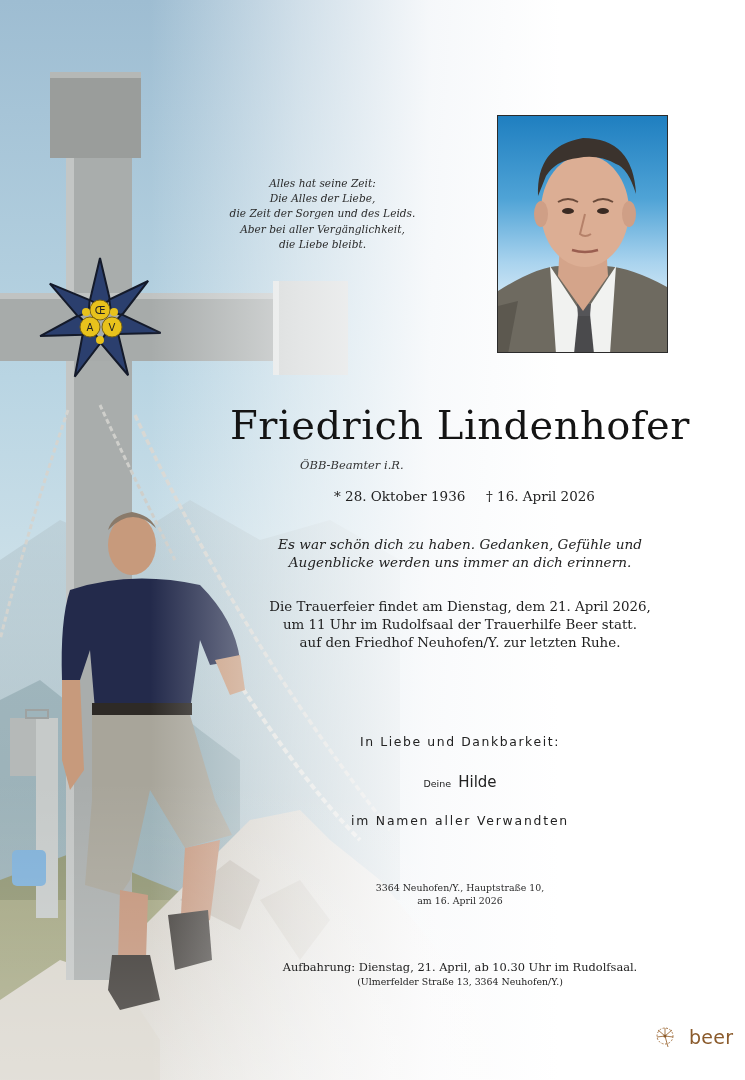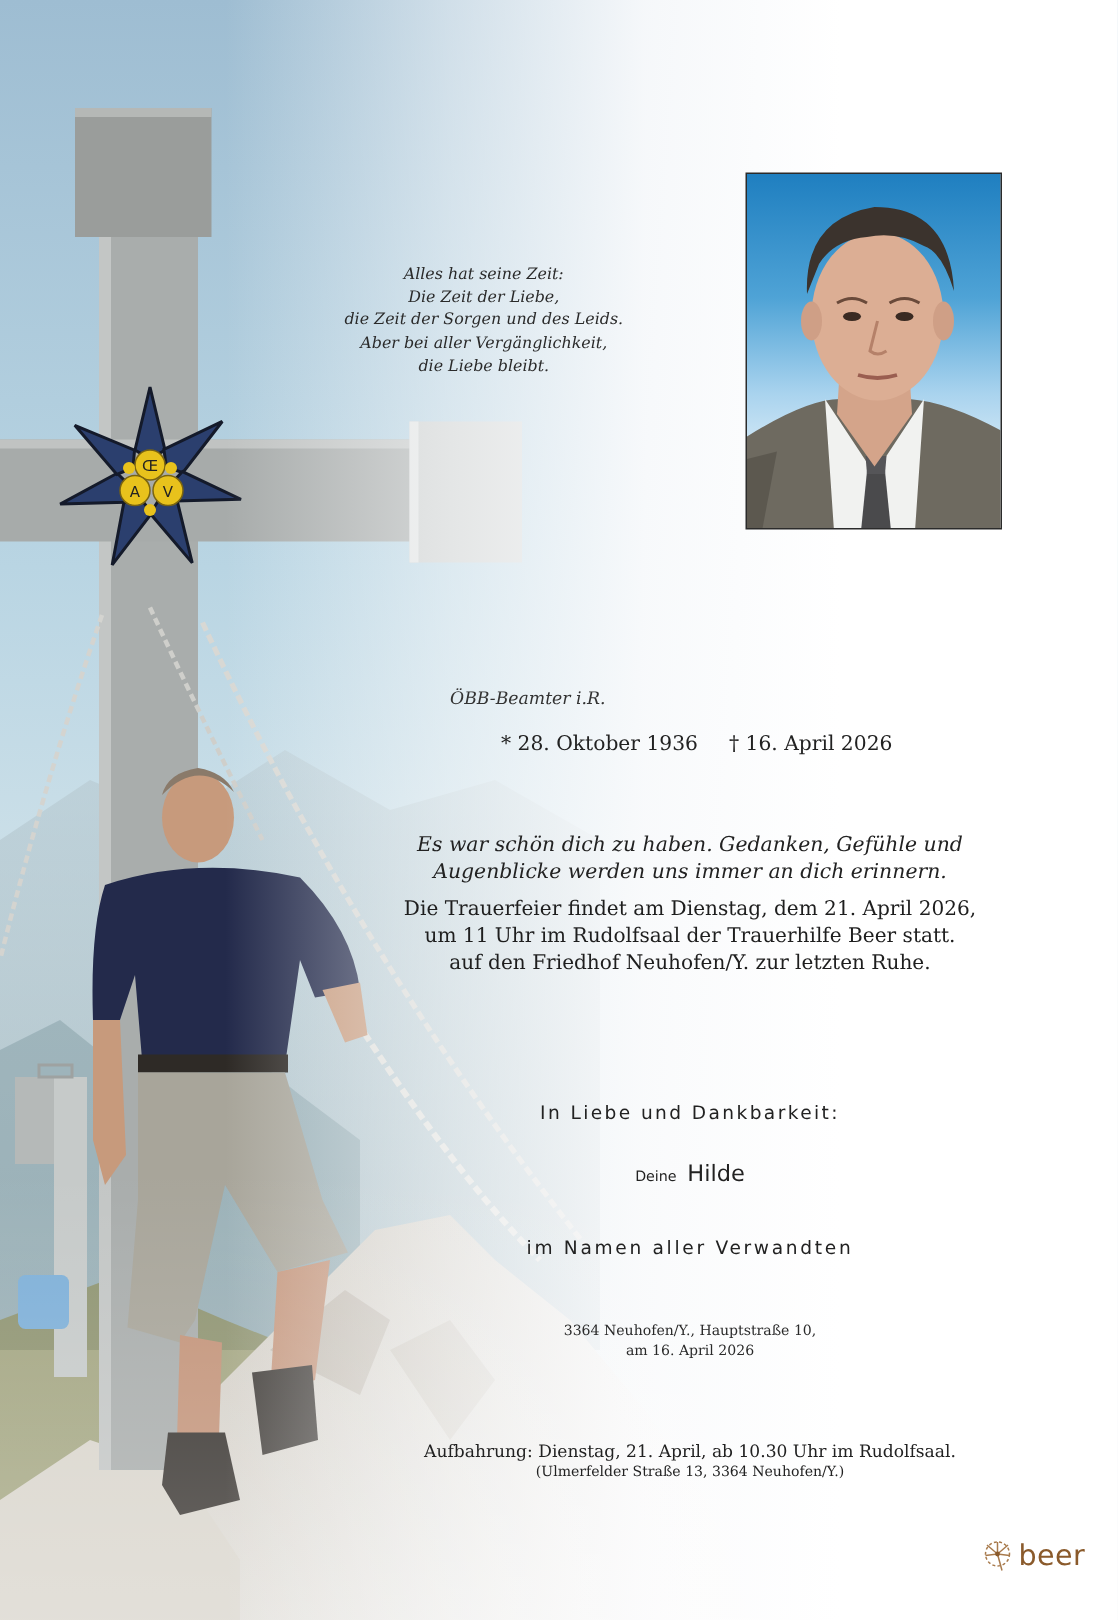--- a/index.html
+++ b/index.html
@@ -49,21 +49,21 @@
   }
   .dates {
     position: absolute; left: 300px; top: 488px; width: 330px; height: 20px;
     font-size: 13.5px; color: #222;
   }
   .dates .born { position: absolute; left: 34px; top: 0; white-space: nowrap; }
   .dates .died { position: absolute; left: 186px; top: 0; white-space: nowrap; }
 
   .quote {
     position: absolute; left: 250px; top: 535px; width: 420px; text-align: center;
-    font-style: italic; font-size: 13.6px; line-height: 18px; color: #222; margin-top: 19px;
+    font-style: italic; font-size: 13.6px; line-height: 18px; color: #222;
   }
   .ceremony {
     position: absolute; left: 250px; top: 598px; width: 420px; text-align: center;
     font-size: 13.4px; line-height: 18.2px; color: #1e1e1e;
   }
   .ceremony div, .quote div { white-space: nowrap; }
 
   .thanks {
     position: absolute; left: 300px; top: 734px; width: 320px; text-align: center;
     font-family: "DejaVu Sans", "Liberation Sans", sans-serif;
@@ -71,35 +71,35 @@
   }
   .signature {
     position: absolute; left: 360px; top: 772px; width: 200px; text-align: center; color: #222;
     font-family: "DejaVu Sans", "Liberation Sans", sans-serif;
   }
   .signature .small { font-size: 9.5px; }
   .signature .big { font-size: 15px; margin-left: 2px; }
   .relatives {
     position: absolute; left: 300px; top: 813px; width: 320px; text-align: center;
     font-family: "DejaVu Sans", "Liberation Sans", sans-serif;
-    font-size: 12.4px; letter-spacing: 1.8px; color: #222; margin-top: 11px;
+    font-size: 12.4px; letter-spacing: 1.8px; color: #222;
   }
   .place-date {
     position: absolute; left: 350px; top: 882px; width: 220px; text-align: center;
     font-size: 9.4px; line-height: 12.5px; color: #2a2a2a;
   }
   .viewing {
     position: absolute; left: 280px; top: 960px; width: 360px; text-align: center; color: #222;
   }
   .viewing .line1 { font-size: 11.4px; line-height: 15px; white-space: nowrap; }
   .viewing .line2 { font-size: 9.4px; line-height: 13px; white-space: nowrap; }
 
   
   .logo {
-    position: absolute; left: 655px; top: 1024px; height: 26px; display: flex; align-items: center; gap: 2px;
+    position: absolute; left: 655px; top: 1024px; height: 26px; display: flex; align-items: center; gap: 12px;
   }
   .logo .word {
     font-family: "DejaVu Sans", "Liberation Sans", sans-serif;
     font-size: 19px; color: #8a5a2b; letter-spacing: 0.3px;
   }
 </style>
 </head>
 <body>
 
 <div class="page">
@@ -188,21 +188,21 @@
       <path d="M185 848 L220 840 L210 920 L180 930 Z" fill="#c3947a"></path>
       <path d="M112 955 L150 955 L160 1000 L120 1010 L108 990 Z" fill="#3a3632"></path>
       <path d="M168 915 L208 910 L212 960 L175 970 Z" fill="#3a3632"></path>
     </g>
   </svg>
   <div class="bg-fade"></div>
   <div class="bg-fade-bottom"></div>
 
   <div class="poem">
     <div>Alles hat seine Zeit:</div>
-    <div>Die Zeit der Liebe,</div>
+    <div>Die Alles der Liebe,</div>
     <div>die Zeit der Sorgen und des Leids.</div>
     <div>Aber bei aller Vergänglichkeit,</div>
     <div>die Liebe bleibt.</div>
   </div>
 
   <div class="portrait">
     <svg width="171" height="238" viewBox="0 0 171 238" xmlns="http://www.w3.org/2000/svg">
 
       <path d="M0 175 Q40 150 62 150 L85 190 L108 150 Q135 152 171 172 L171 238 L0 238 Z" fill="#6e6a60"></path>
       <path d="M0 190 L20 185 L10 238 L0 238 Z" fill="#5c584f"></path>
@@ -225,20 +225,21 @@
       <ellipse cx="105" cy="95" rx="6" ry="3" fill="#3a2a22"></ellipse>
       <path d="M60 86 Q70 80 80 86" stroke="#6a4a3a" stroke-width="2" fill="none"></path>
       <path d="M95 86 Q105 80 115 86" stroke="#6a4a3a" stroke-width="2" fill="none"></path>
 
       <path d="M87 98 L82 118 Q87 122 93 118" stroke="#b58169" stroke-width="2" fill="none"></path>
 
       <path d="M74 134 Q87 138 100 134" stroke="#9a5e50" stroke-width="2.5" fill="none"></path>
     </svg>
   </div>
 
+  <div class="name">Friedrich Lindenhofer</div>
   <div class="profession">ÖBB-Beamter i.R.</div>
   <div class="dates">
     <span class="born">* 28. Oktober 1936</span>
     <span class="died">† 16. April 2026</span>
   </div>
 
   <div class="quote">
     <div>Es war schön dich zu haben. Gedanken, Gefühle und</div>
     <div>Augenblicke werden uns immer an dich erinnern.</div>
   </div>

